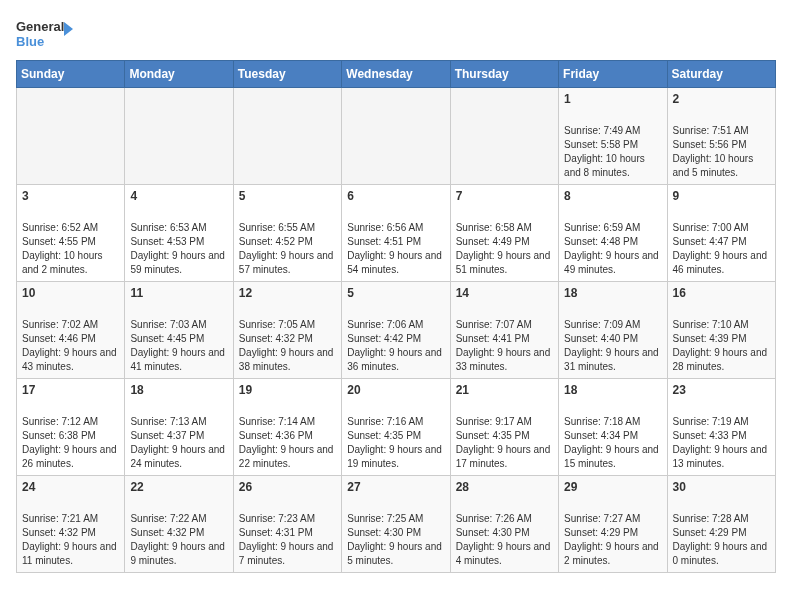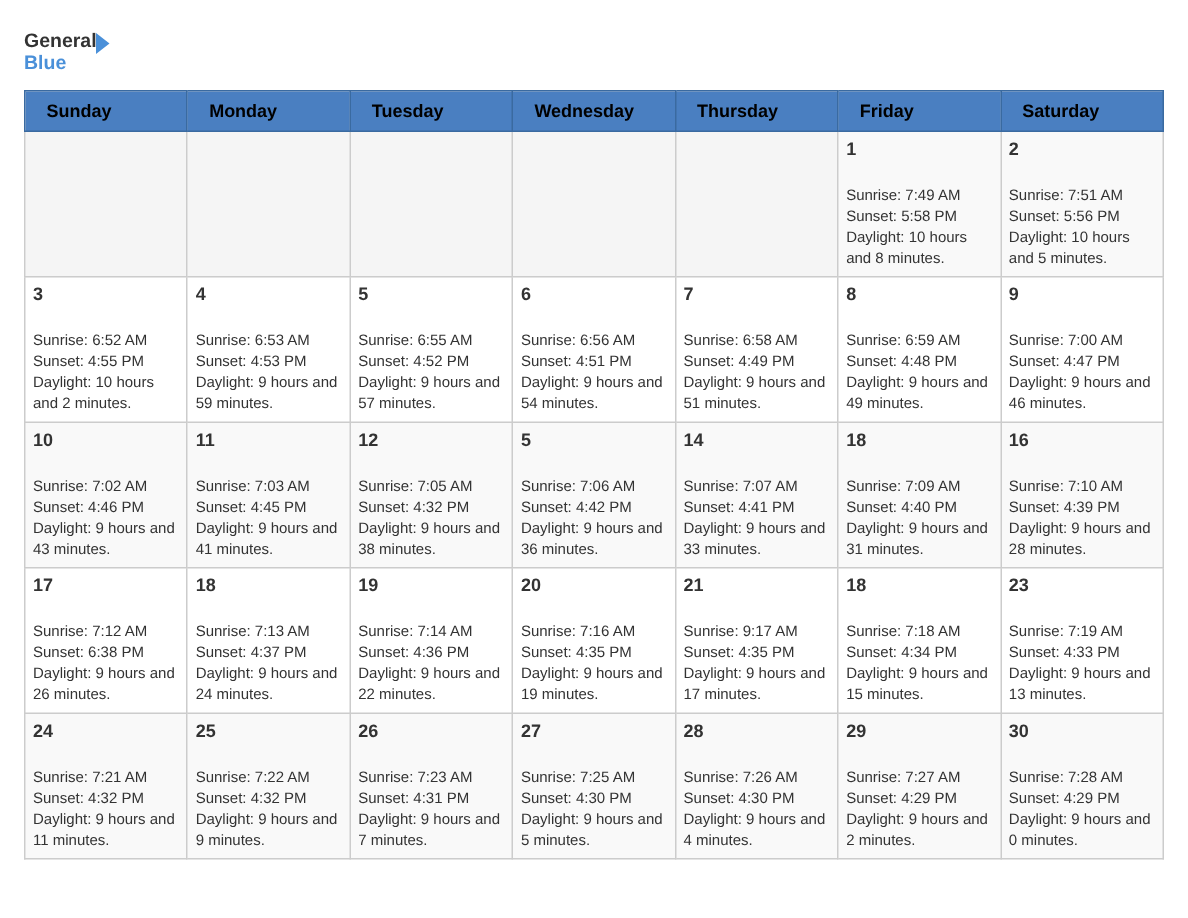--- a/index.html
+++ b/index.html
@@ -33,24 +33,24 @@
       font-size: 15px;
       color: #555;
     }
     table {
       width: 100%;
       border-collapse: collapse;
       table-layout: fixed;
     }
     thead tr th {
       background-color: #4a7fc1;
-      color: #000000;
+      color: #ffffff;
       font-size: 12px;
       font-weight: bold;
-      padding: 6px 14px;
+      padding: 6px 4px;
       text-align: left;
       border: 1px solid #3a6aa0;
     }
     tbody tr td {
       vertical-align: top;
       border: 1px solid #ccc;
       padding: 4px 5px;
       font-size: 10px;
       color: #333;
       height: 85px;
@@ -256,21 +256,21 @@
         </td>
       </tr>
       <tr>
         <td>
           <span class="day-num">24</span>
           <div class="day-info">Sunrise: 7:21 AM
 Sunset: 4:32 PM
 Daylight: 9 hours and 11 minutes.</div>
         </td>
         <td>
-          <span class="day-num">25</span>
+          <span class="day-num">22</span>
           <div class="day-info">Sunrise: 7:22 AM
 Sunset: 4:32 PM
 Daylight: 9 hours and 9 minutes.</div>
         </td>
         <td>
           <span class="day-num">26</span>
           <div class="day-info">Sunrise: 7:23 AM
 Sunset: 4:31 PM
 Daylight: 9 hours and 7 minutes.</div>
         </td>

